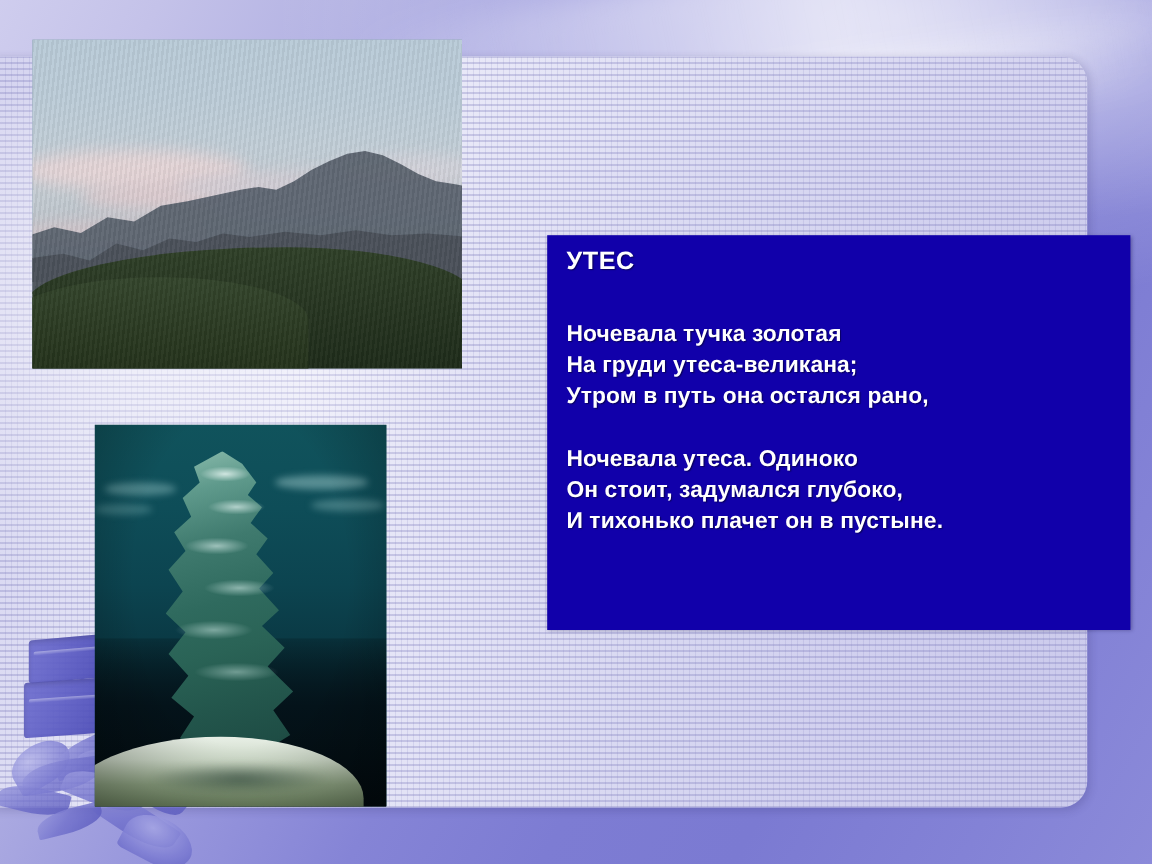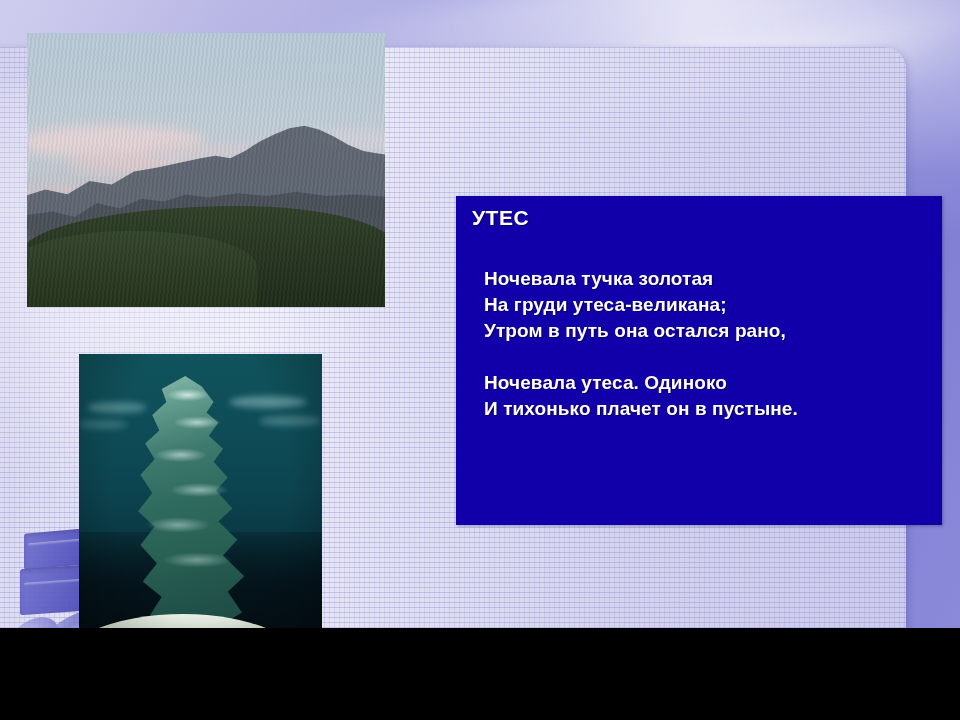--- a/index.html
+++ b/index.html
@@ -8,21 +8,21 @@
     padding: 0;
     background: #000;
   }
   body {
     font-family: "Liberation Sans", sans-serif;
   }
 
   .slide {
     position: relative;
     width: 960px;
-    height: 628px;
+    height: 720px;
     overflow: hidden;
     
     background:
       radial-gradient(ellipse 900px 420px at 78% 2%, rgba(255,255,255,0.42) 0%, rgba(255,255,255,0.0) 58%),
       radial-gradient(ellipse 520px 200px at 92% 8%, rgba(255,255,255,0.30) 0%, rgba(255,255,255,0.0) 62%),
       linear-gradient(118deg,
         #cfcdee 0%,
         #c4c2e9 10%,
         #b3b2e3 22%,
         #9a99dd 36%,
@@ -348,21 +348,21 @@
     color: #ffffff;
     font-size: 21px;
     font-weight: bold;
     letter-spacing: 0.5px;
     line-height: 1.35;
     text-shadow: 1px 1px 1px rgba(0,0,0,0.45);
     margin: 0 0 0 0;
   }
   .poem-lines {
     margin-top: 34px;
-    margin-left: 12px;
+    margin-left: 0;
   }
   .poem-line {
     color: #ffffff;
     font-size: 19px;
     font-weight: bold;
     line-height: 26px;
     letter-spacing: 0.1px;
     text-shadow: 1px 1px 1px rgba(0,0,0,0.45);
     white-space: pre;
     min-height: 26px;
@@ -433,18 +433,19 @@
 
   <div class="poem-box">
     <div class="poem-inner">
       <div class="poem-title">УТЕС</div>
       <div class="poem-lines">
           <div class="poem-line">Ночевала тучка золотая</div>
           <div class="poem-line">На груди утеса-великана;</div>
           <div class="poem-line">Утром в путь она остался рано,</div>
           <div class="poem-line blank">&nbsp;</div>
           <div class="poem-line">Ночевала утеса. Одиноко</div>
+          <div class="poem-line">Он стоит, задумался глубоко,</div>
           <div class="poem-line">И тихонько плачет он в пустыне.</div>
         </div>
     </div>
   </div>
 
 </div>
 
 </body></html>

